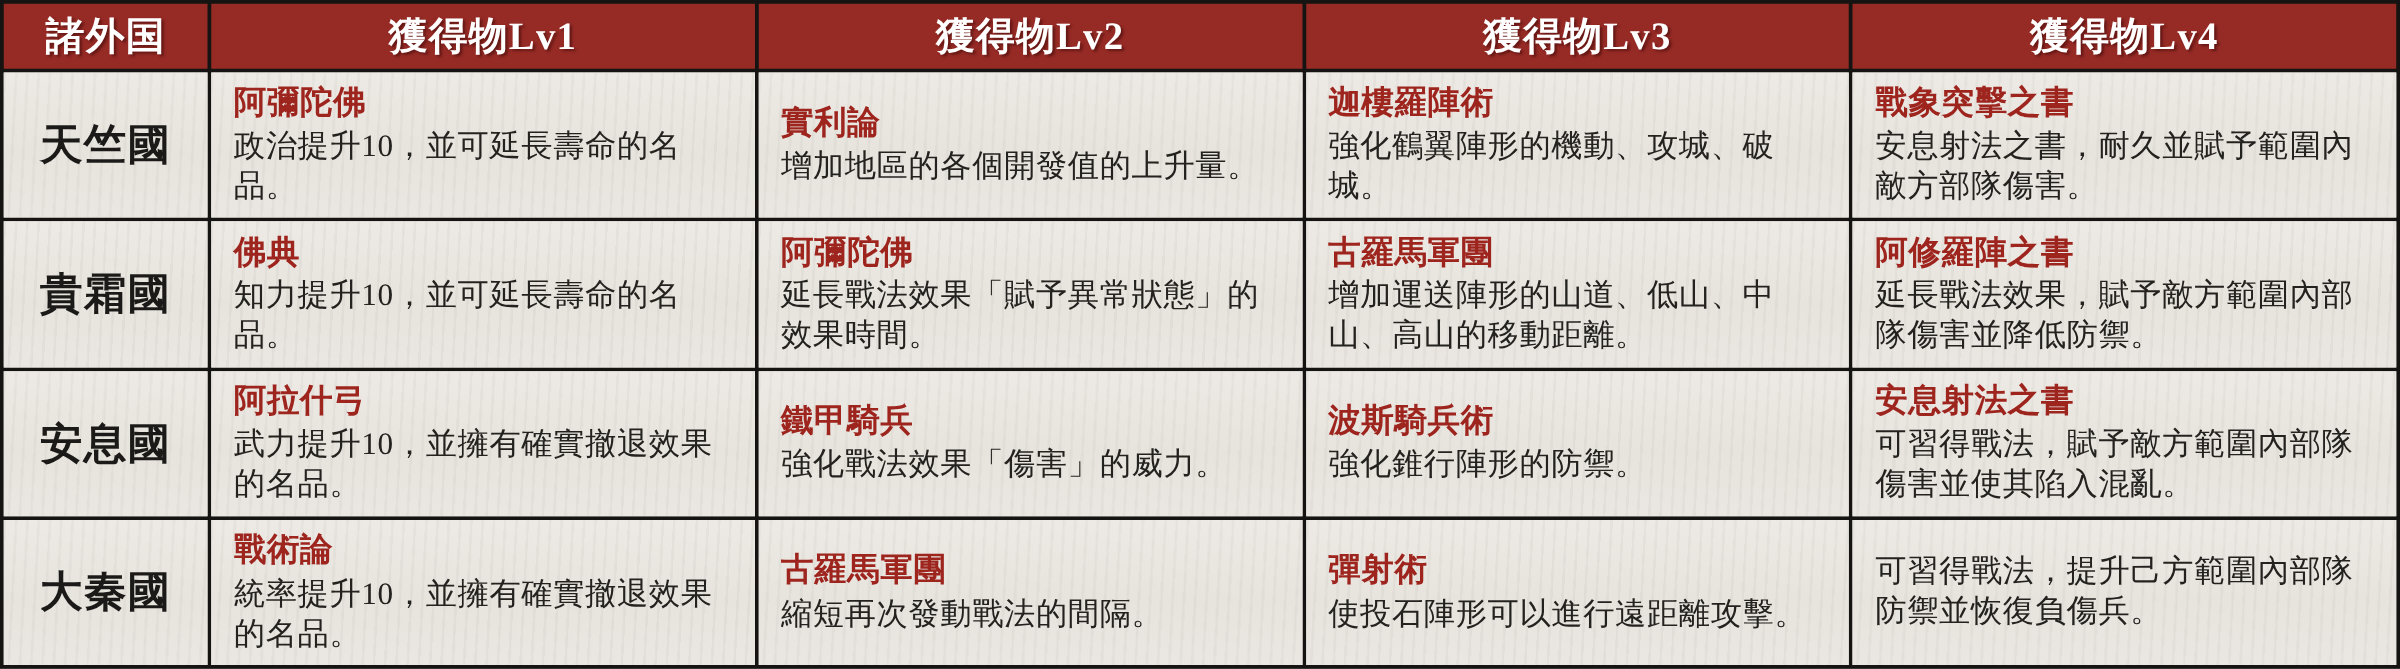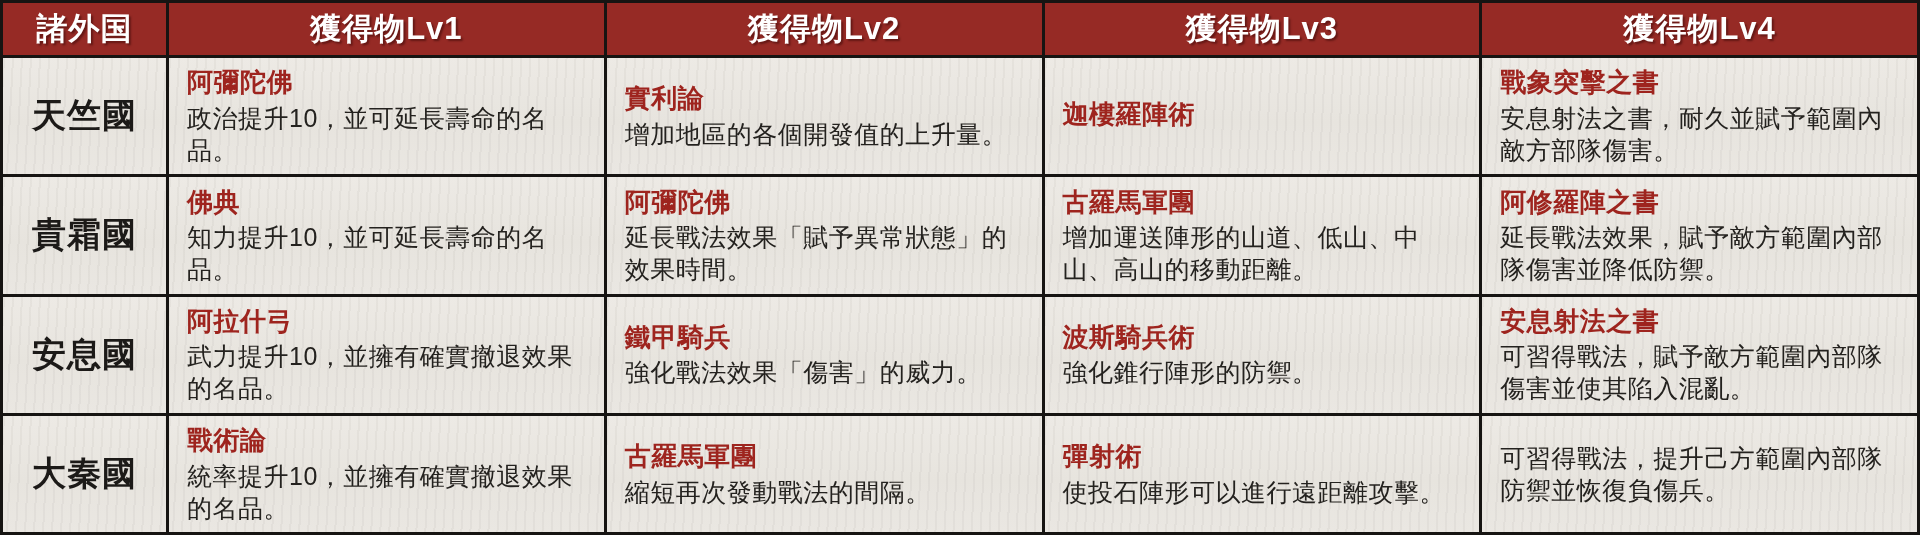--- a/index.html
+++ b/index.html
@@ -13,20 +13,21 @@
   .table {
     box-sizing: border-box;
     width: 1920px;
     height: 535px;
     display: grid;
     grid-template-columns: 163px repeat(4, 1fr);
     grid-template-rows: 52px repeat(4, 1fr);
     gap: 3px;
     background: #161412;           
     border: 3px solid #161412;
+    font-family: Liberation Serif, serif;
   }
   .th {
     background: #962a25;
     color: #ffffff;
     display: flex;
     align-items: center;
     justify-content: center;
     font-size: 31px;
     font-weight: bold;
     letter-spacing: 1px;
@@ -95,20 +96,21 @@
   <div class="cell loot">
     <div class="item-name">阿彌陀佛</div>
     <div class="item-desc">政治提升10，並可延長壽命的名品。</div>
   </div>
   <div class="cell loot">
     <div class="item-name">實利論</div>
     <div class="item-desc">增加地區的各個開發值的上升量。</div>
   </div>
   <div class="cell loot">
     <div class="item-name">迦樓羅陣術</div>
+    <div class="item-desc">強化鶴翼陣形的機動、攻城、破城。</div>
   </div>
   <div class="cell loot">
     <div class="item-name">戰象突擊之書</div>
     <div class="item-desc">安息射法之書，耐久並賦予範圍內敵方部隊傷害。</div>
   </div>
 
   <div class="cell country">
       <span>貴霜國</span>
     </div>
   <div class="cell loot">

